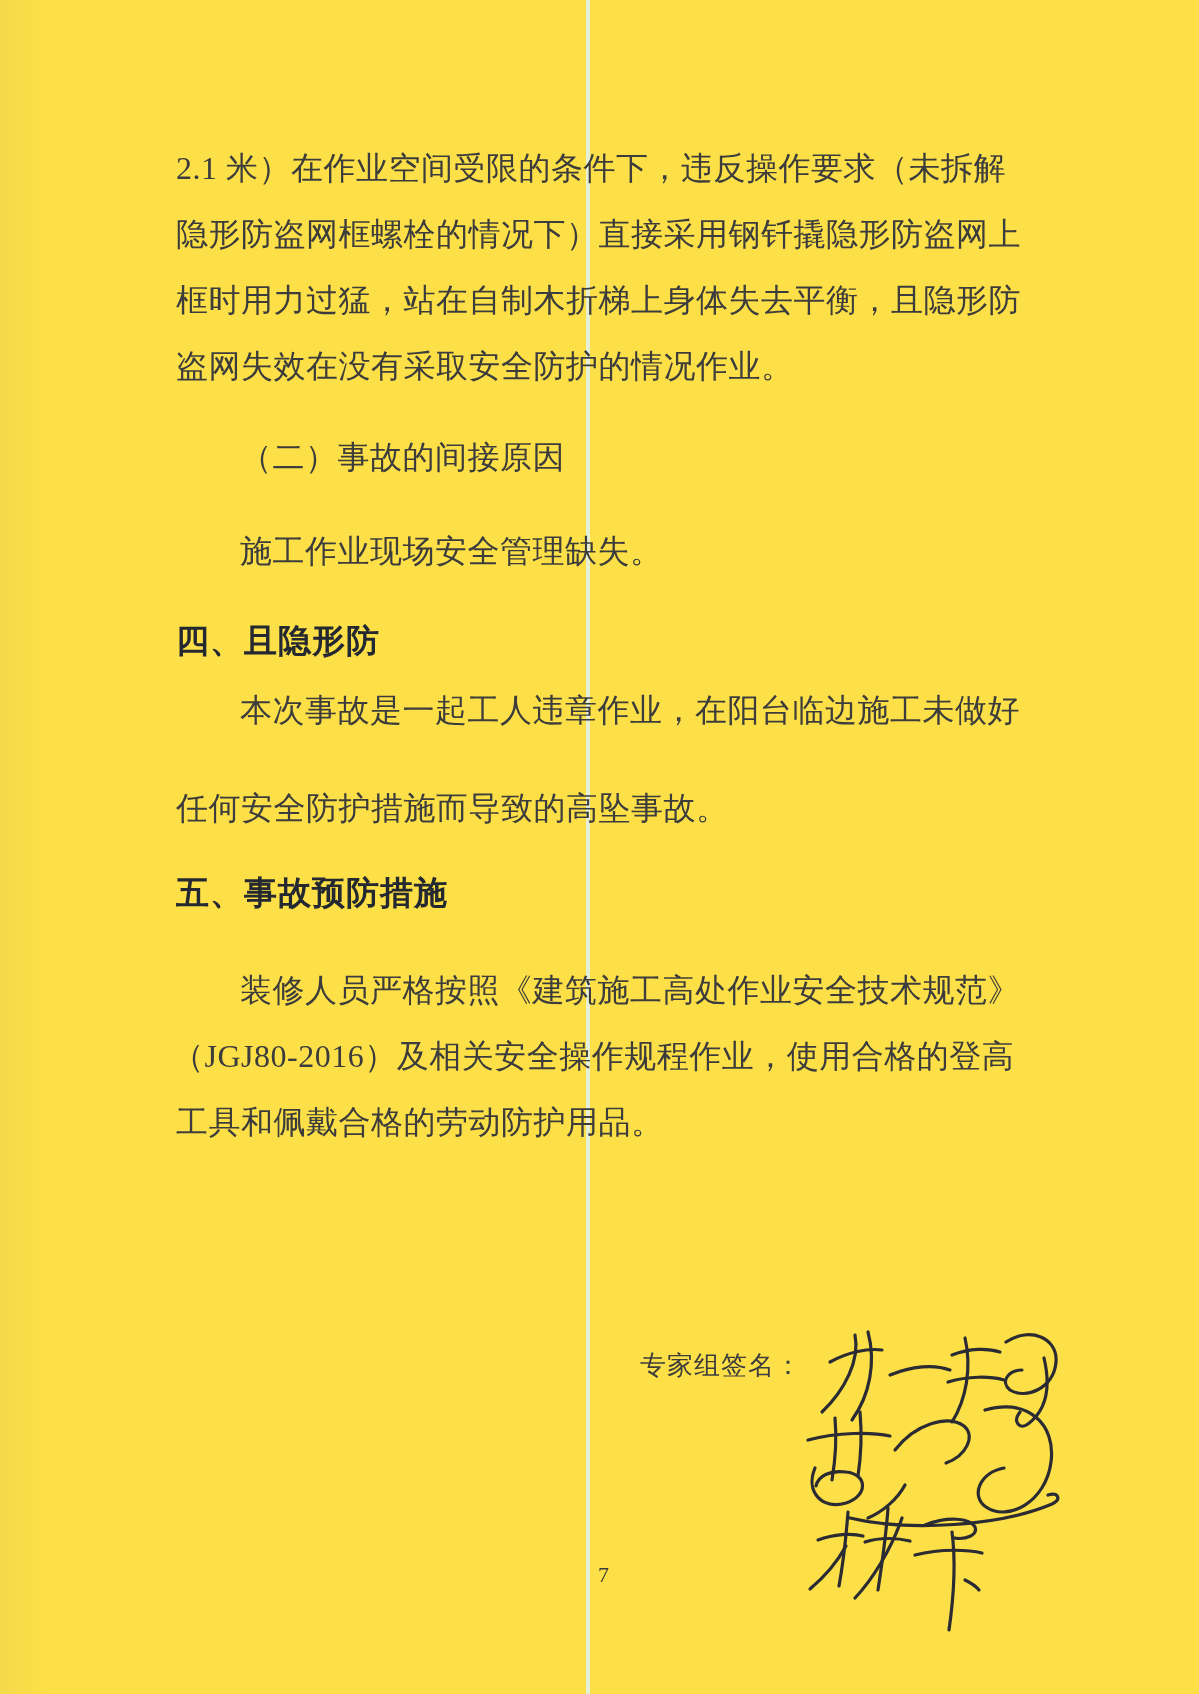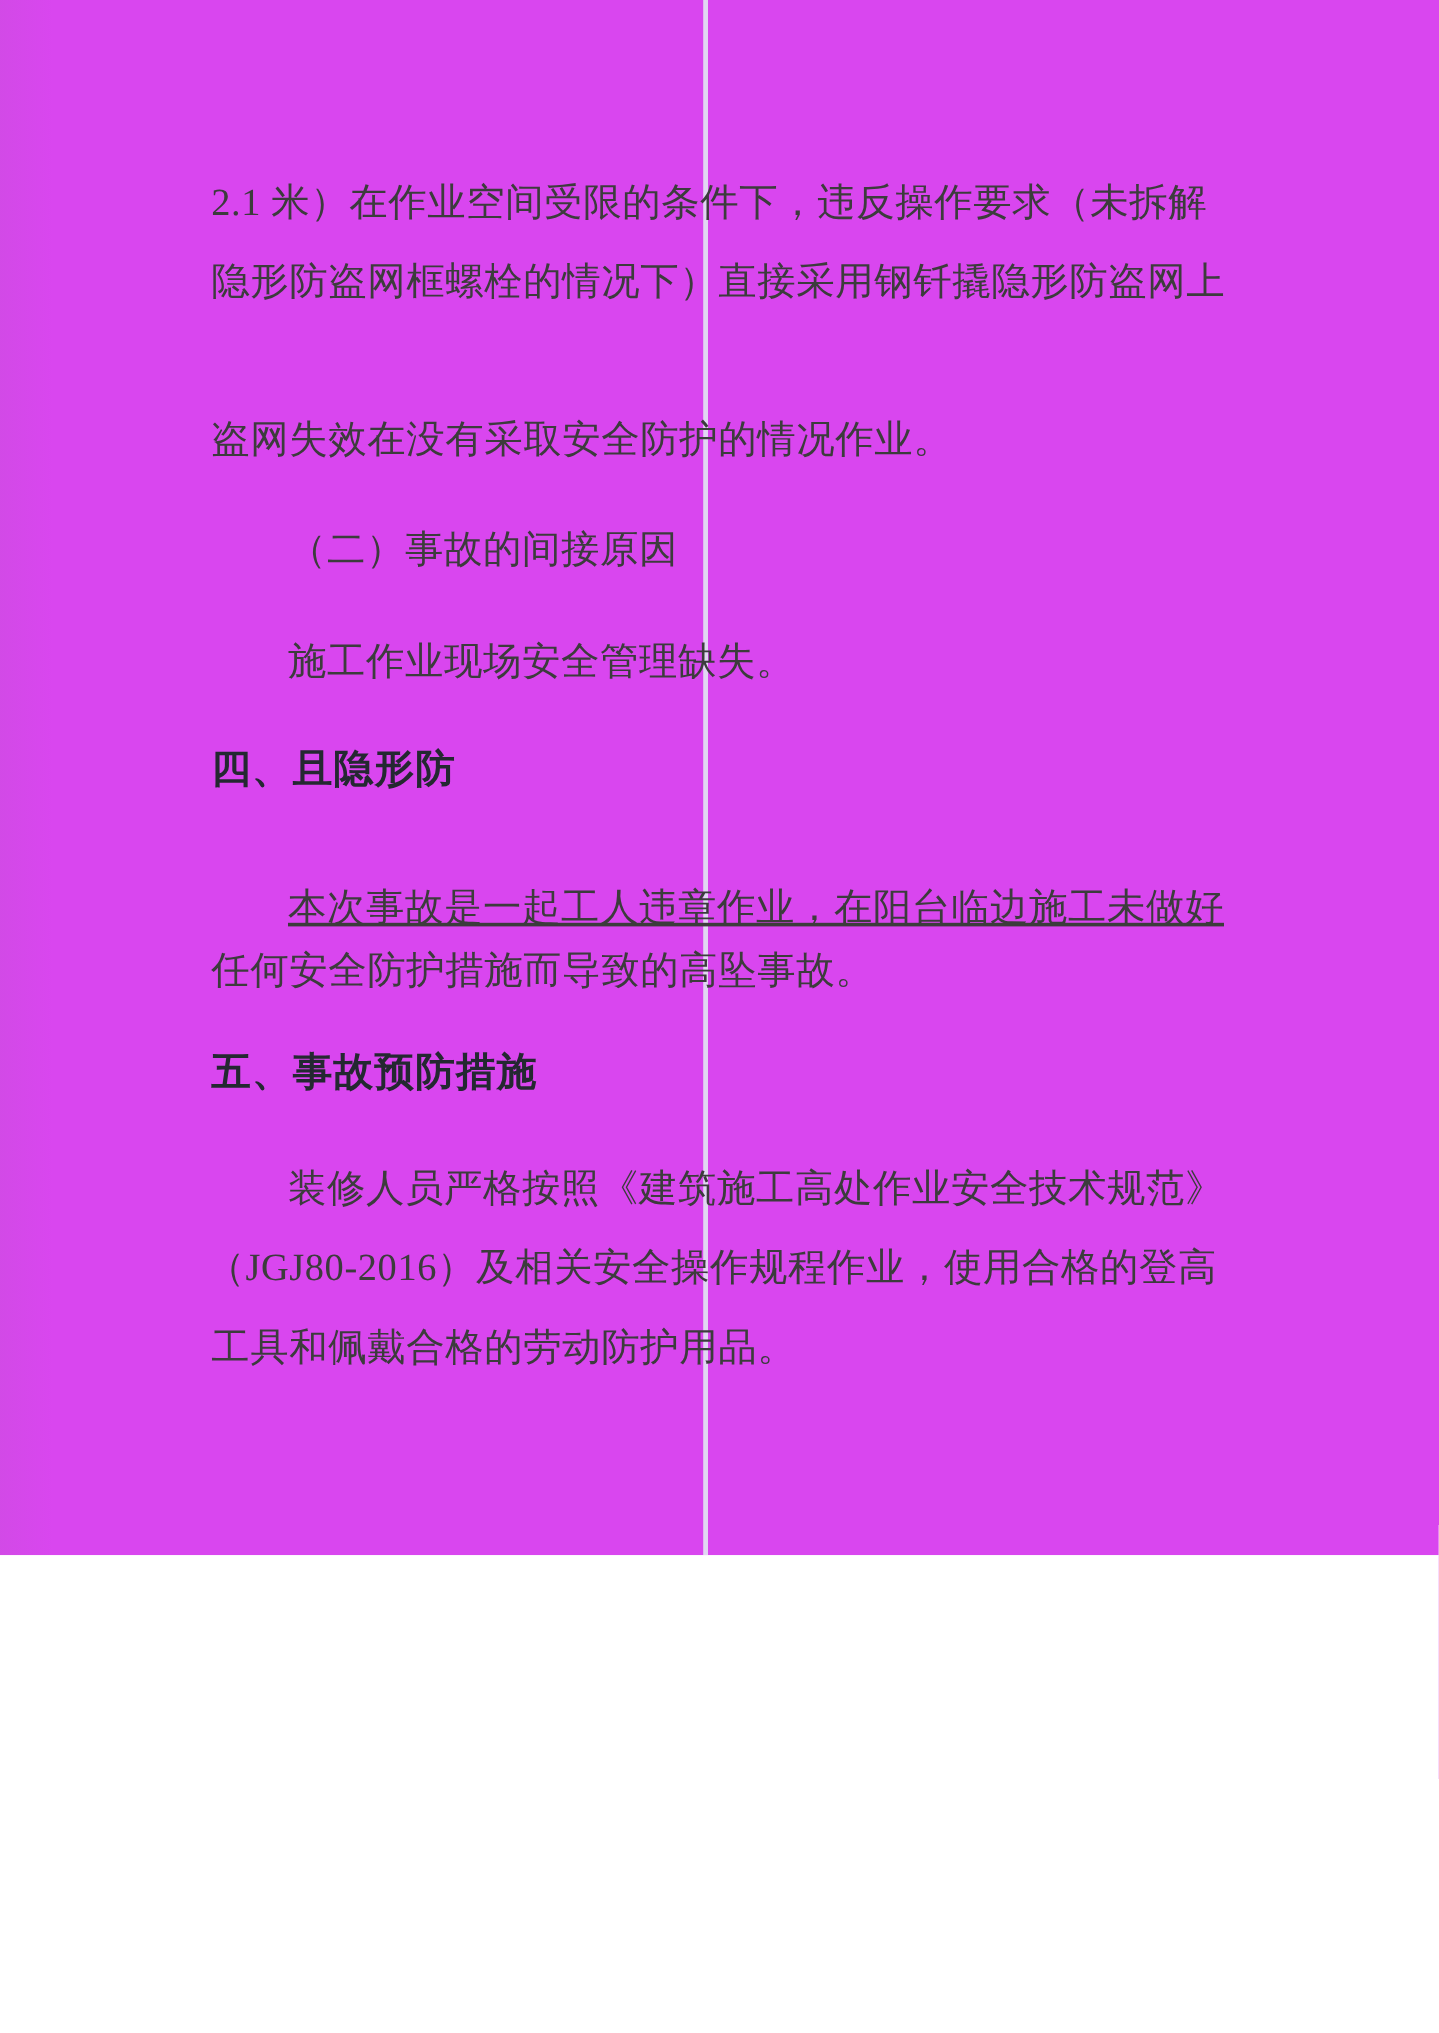--- a/index.html
+++ b/index.html
@@ -1,20 +1,20 @@
 <!DOCTYPE html>
 <html><head>
 <meta charset="utf-8">
 <style>
   html, body { margin: 0; padding: 0; background: #ffffff; }
   .page {
     position: relative;
     width: 1199px;
-    height: 1296px;
-    background: #d946ef;
+    height: 1694px;
+    background: #fde047;
     overflow: hidden;
     font-family: "Liberation Serif", "DejaVu Serif", serif;
   }
   
   .fold-line {
     position: absolute;
     left: 586px; top: 0; width: 4px; height: 100%;
     background: #e2f1f2; opacity: 0.85;
   }
   
@@ -69,29 +69,30 @@
 </head>
 <body>
 
 <div class="page">
 
   <div class="edge-shade"></div>
   <div class="fold-line"></div>
 
   <div class="tline" style="left:176px; top:148px;">2.1 米）在作业空间受限的条件下，违反操作要求（未拆解</div>
   <div class="tline" style="left:176px; top:214px;">隐形防盗网框螺栓的情况下）直接采用钢钎撬隐形防盗网上</div>
+  <div class="tline" style="left:176px; top:280px;">框时用力过猛，站在自制木折梯上身体失去平衡，且隐形防</div>
   <div class="tline" style="left:176px; top:346px;">盗网失效在没有采取安全防护的情况作业。</div>
 
   <div class="tline" style="left:240px; top:437px;">（二）事故的间接原因</div>
 
   <div class="tline" style="left:240px; top:531px;">施工作业现场安全管理缺失。</div>
 
   <div class="heading" style="left:176px; top:620px;">四、且隐形防</div>
 
-  <div class="tline" style="left:240px; top:736px;text-decoration:underline;">本次事故是一起工人违章作业，在阳台临边施工未做好</div>
+  <div class="tline" style="left:240px; top:690px;">本次事故是一起工人违章作业，在阳台临边施工未做好</div>
   <div class="tline" style="left:176px; top:788px;">任何安全防护措施而导致的高坠事故。</div>
 
   <div class="heading" style="left:176px; top:872px;">五、事故预防措施</div>
 
   <div class="tline" style="left:240px; top:970px;">装修人员严格按照《建筑施工高处作业安全技术规范》</div>
   <div class="tline" style="left:172px; top:1036px;">（JGJ80-2016）及相关安全操作规程作业，使用合格的登高</div>
   <div class="tline" style="left:176px; top:1102px;">工具和佩戴合格的劳动防护用品。</div>
 
 
   <div class="sign-label" style="left:640px; top:1348px;">专家组签名：</div>

